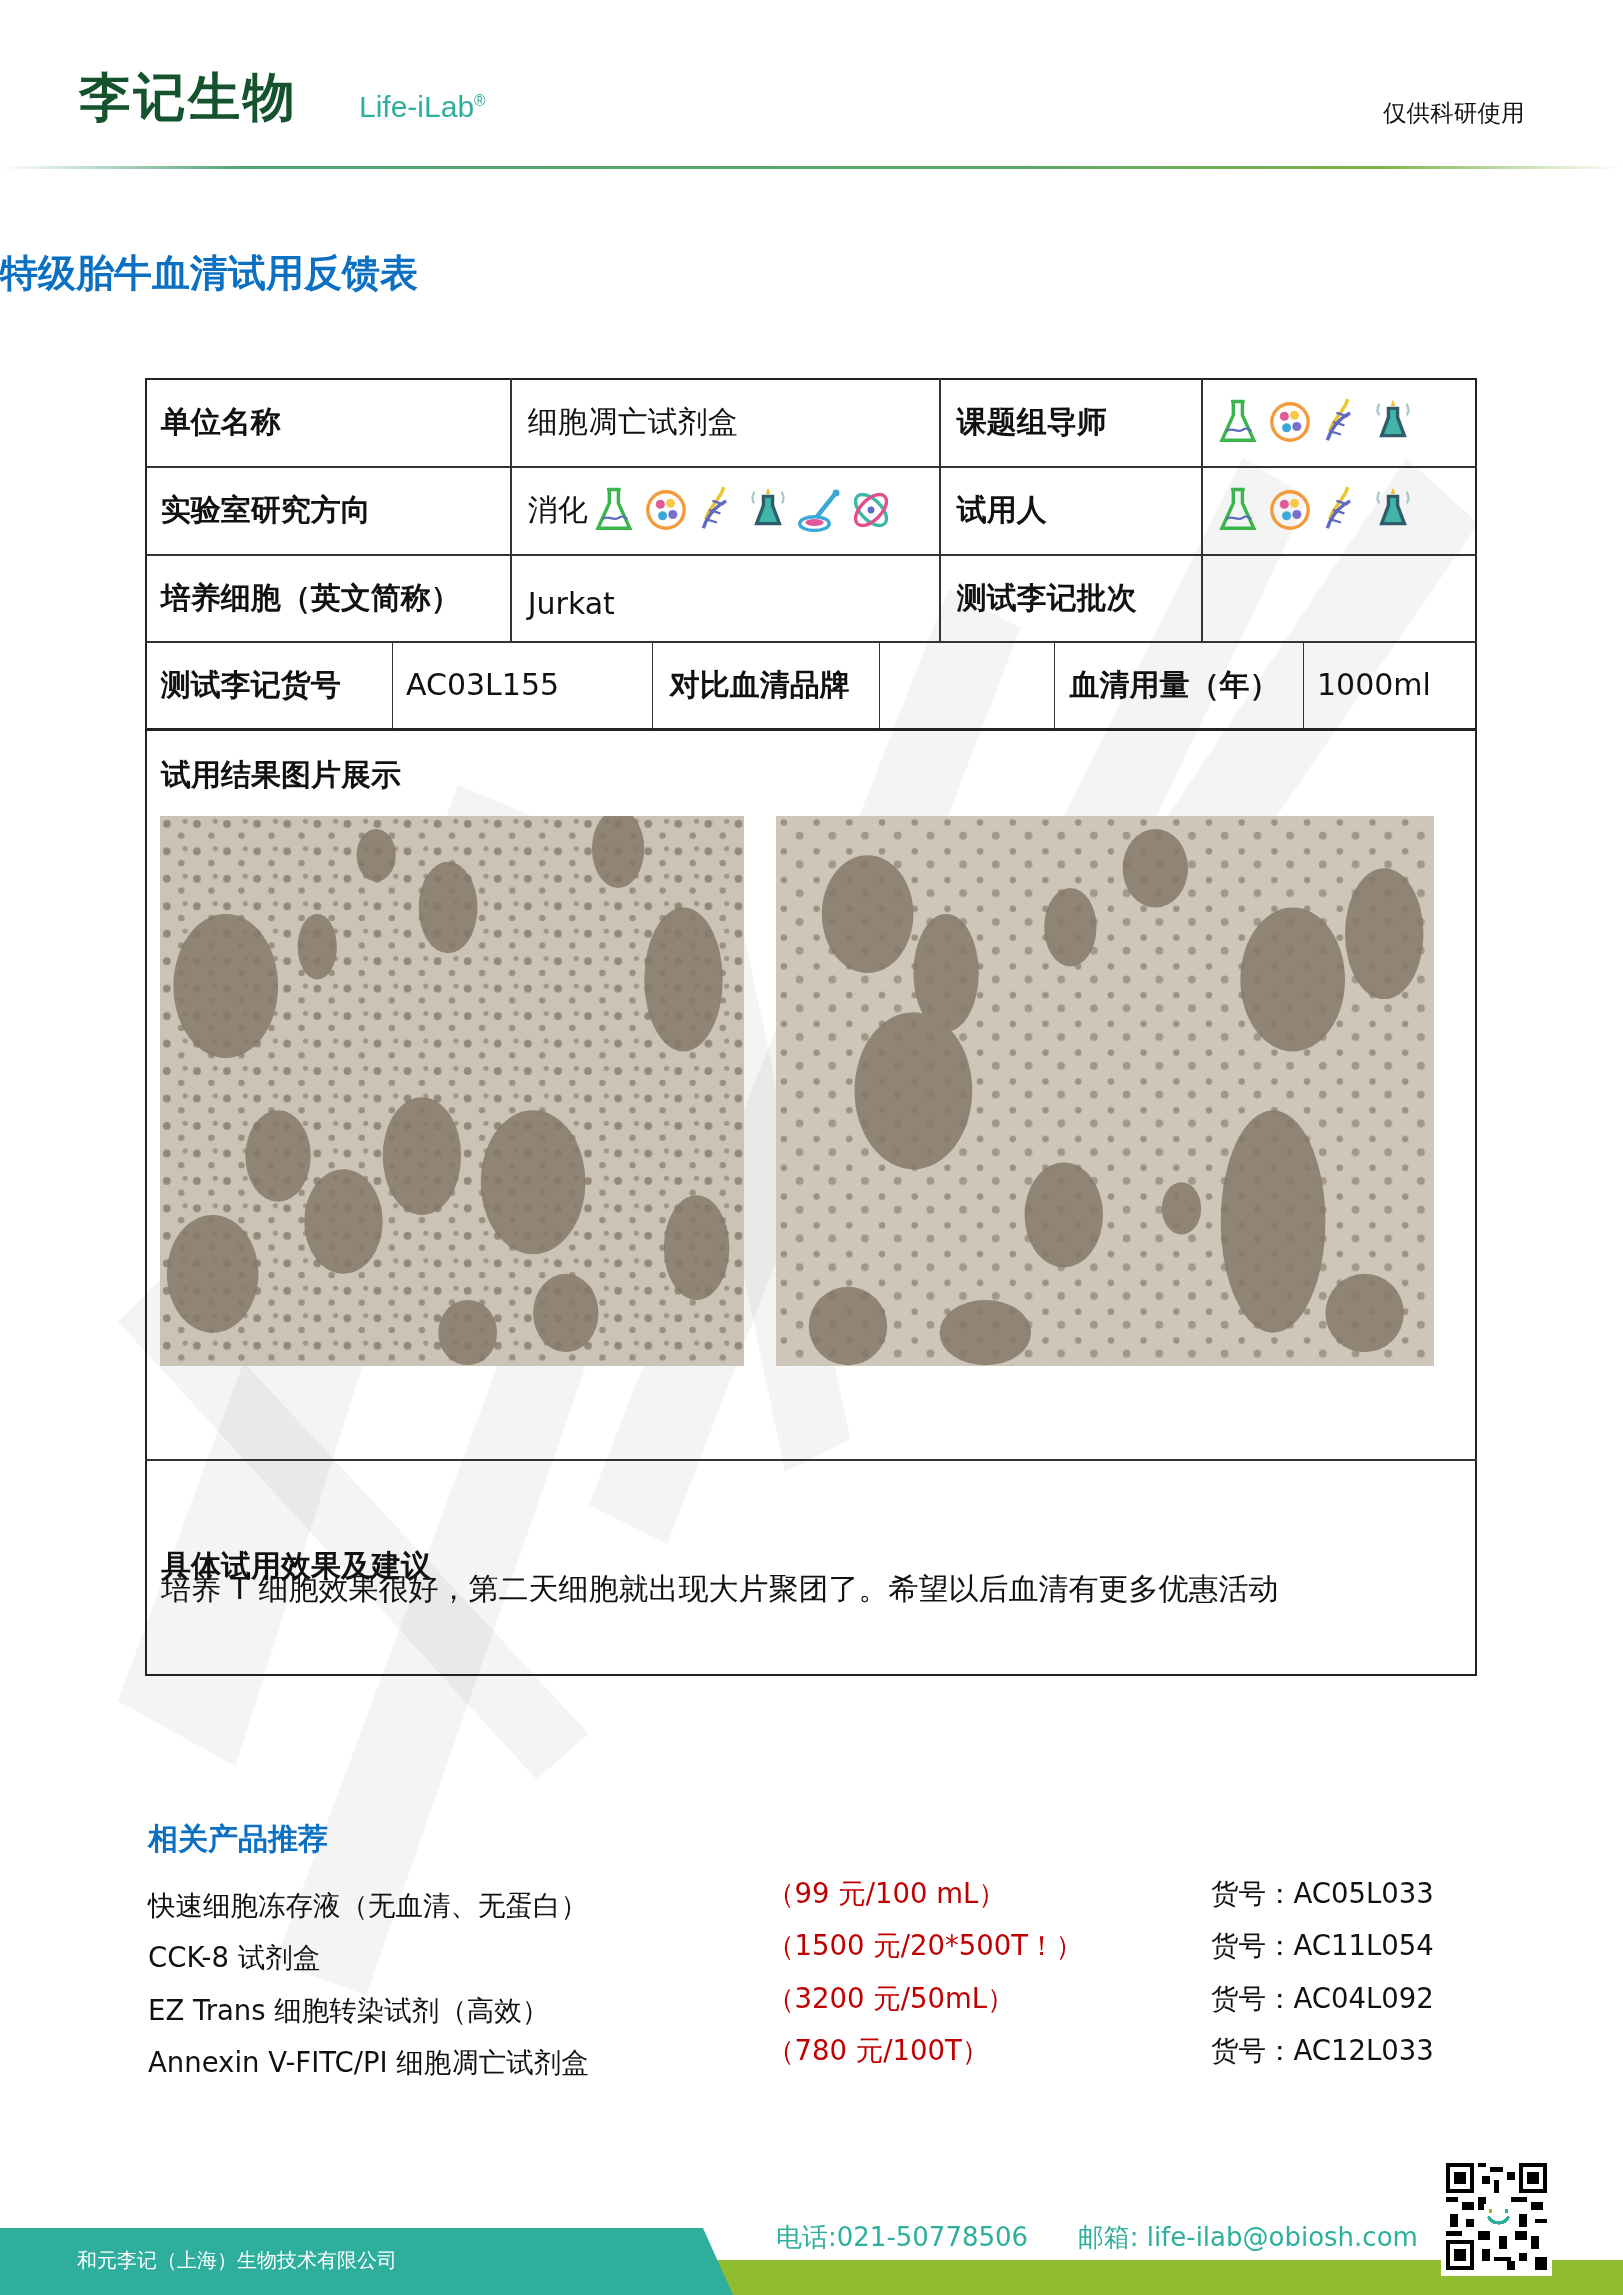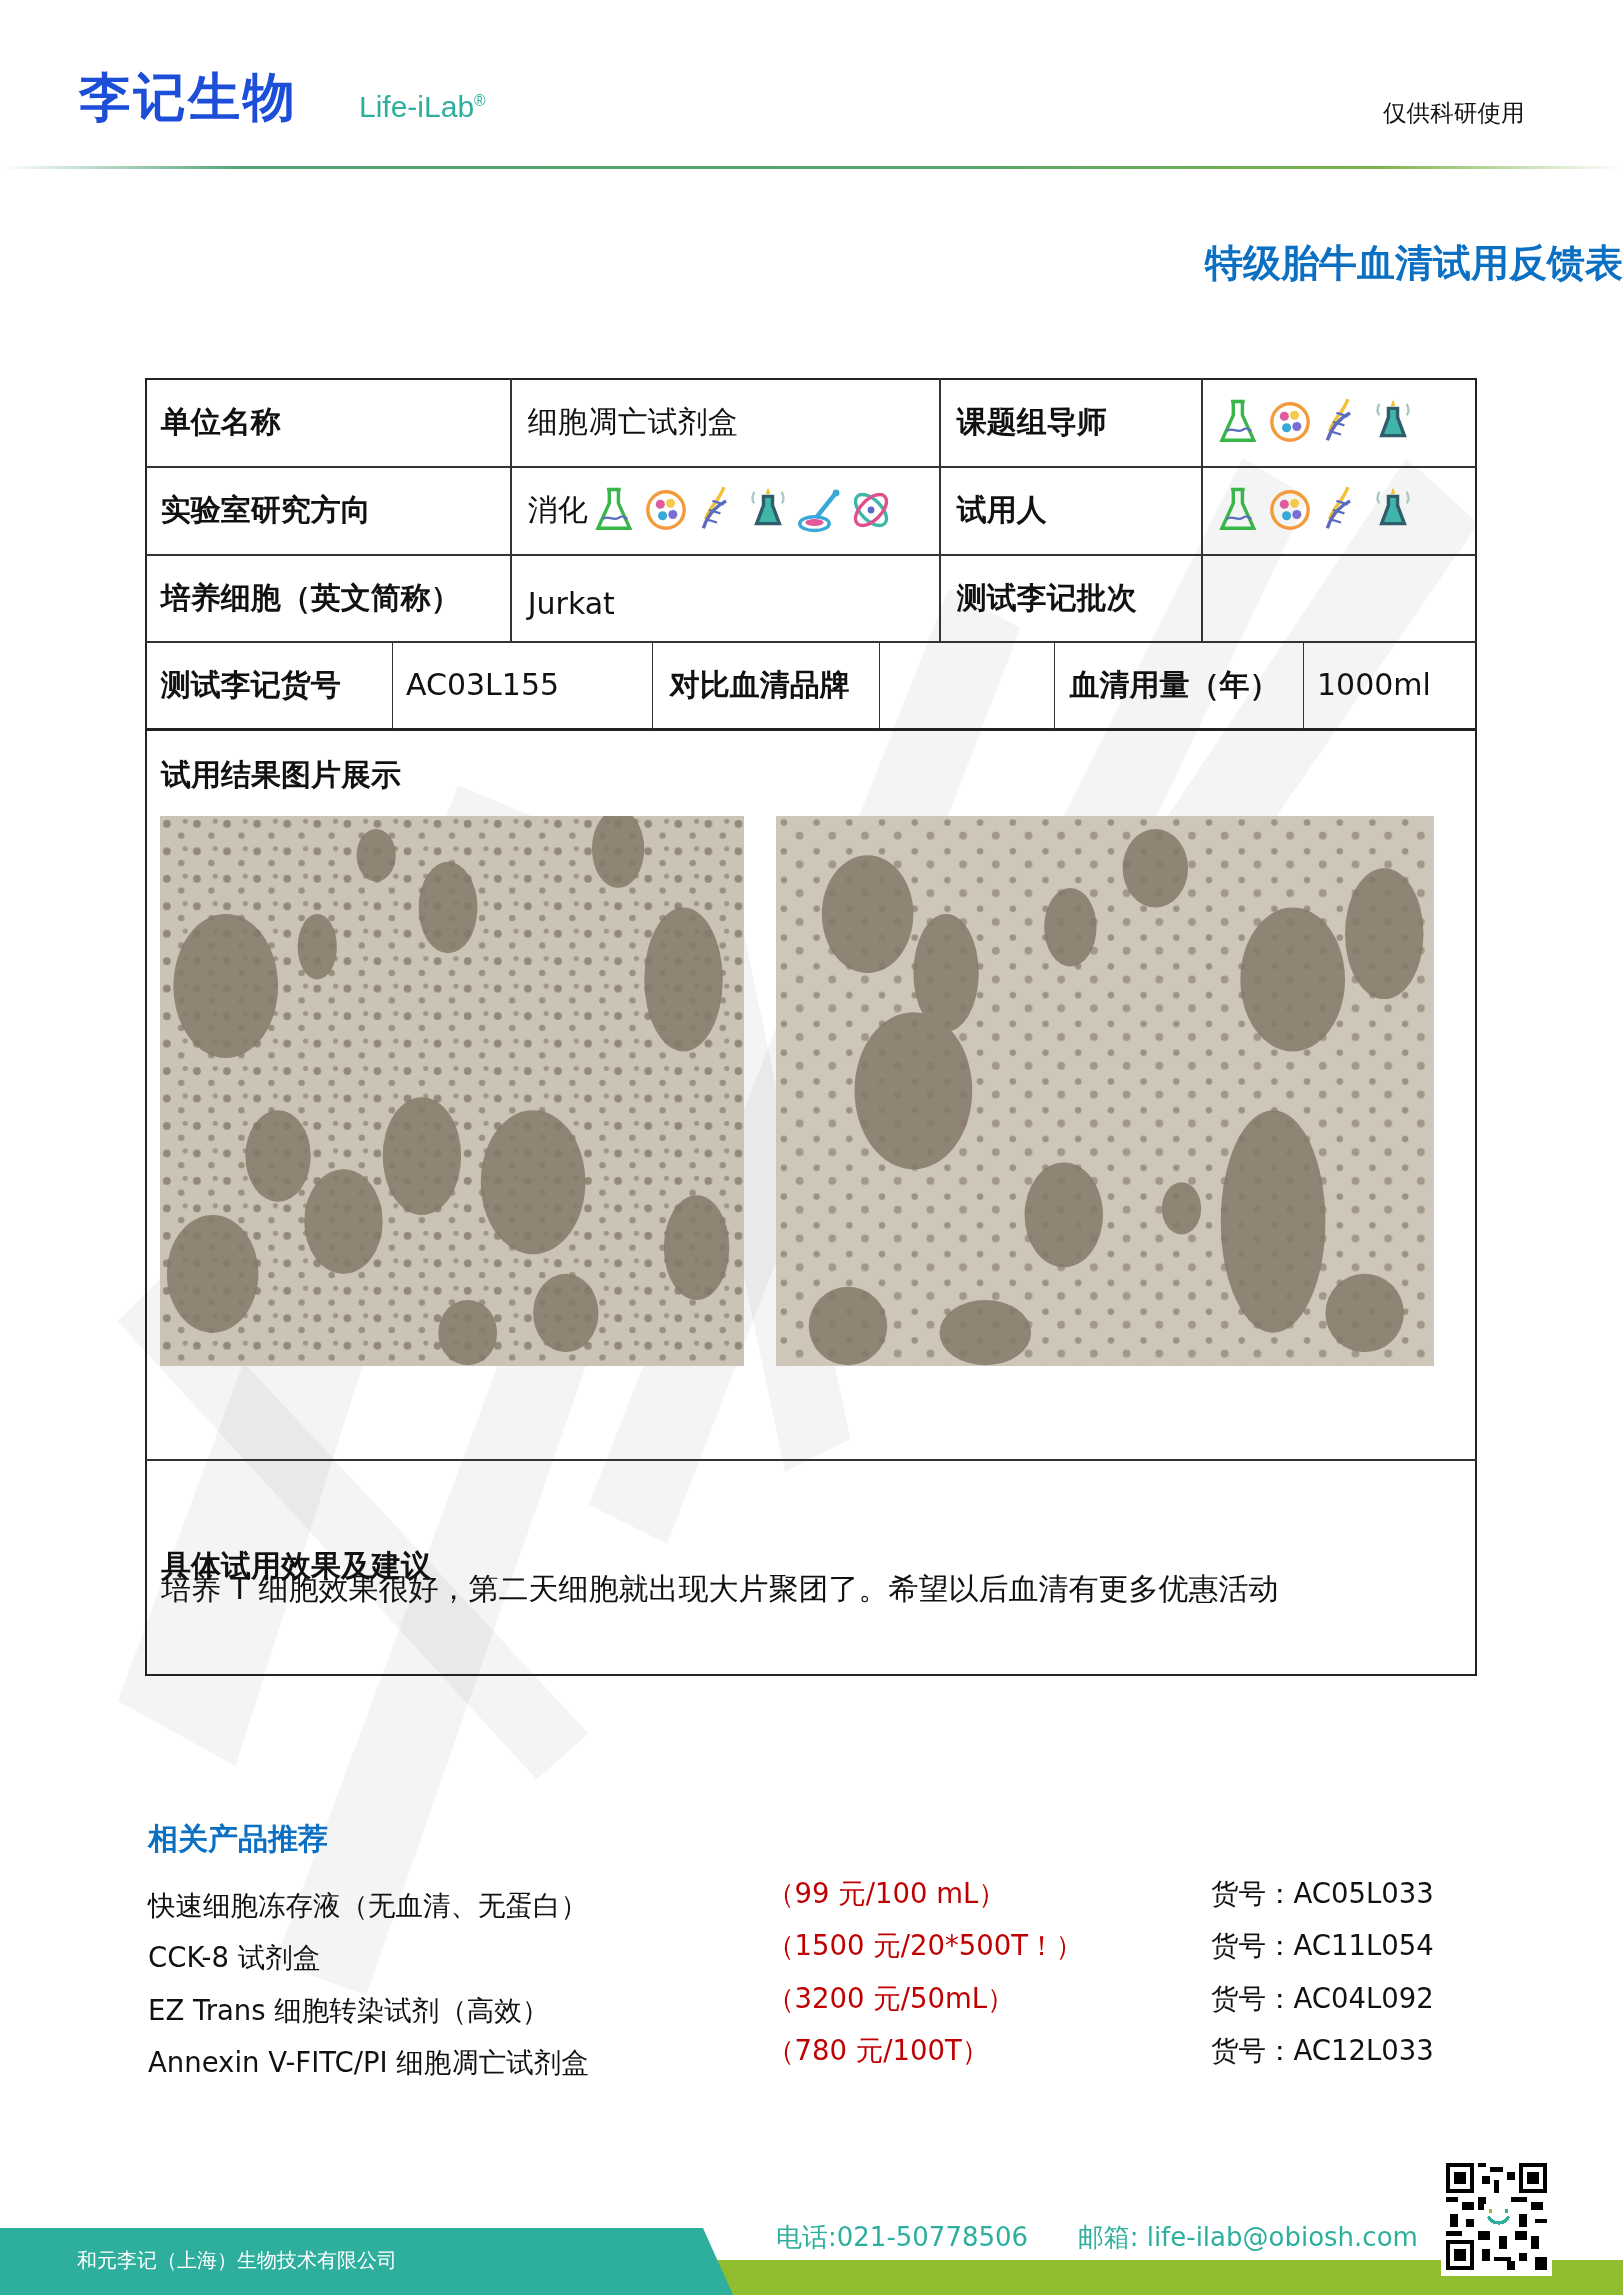--- a/index.html
+++ b/index.html
@@ -5,34 +5,34 @@
   html, body { margin: 0; padding: 0; }
   body {
     width: 1623px; height: 2295px; position: relative; overflow: hidden;
     background: #ffffff;
     font-family: "DejaVu Sans", "Liberation Sans", sans-serif;
     color: #111;
   }
   .abs { position: absolute; }
 
   
-  .logo-cn { left: 79px; top: 71px; font-size: 52px; font-weight: bold; color: #1d4ed8; letter-spacing: 2.6px; line-height: 1; }
+  .logo-cn { left: 79px; top: 71px; font-size: 52px; font-weight: bold; color: #14532d; letter-spacing: 2.6px; line-height: 1; }
   .logo-en { left: 359px; top: 92px; font-size: 30px; color: #2eaf9d; line-height: 1; font-family: "Liberation Sans", sans-serif; }
   .logo-en sup { font-size: 15.7px; }
   .ruo { left: 1383px; top: 102px; font-size: 23.6px; color: #111; line-height: 1; }
   .header-line {
     left: 0; top: 166px; width: 1623px; height: 2.6px;
     background: linear-gradient(to right, rgba(255,255,255,0) 0%, #4fa274 15%, #5aa66a 60%, #7db34a 85%, rgba(255,255,255,0) 100%);
   }
 
   
   .watermark { left: 0; top: 0; width: 1623px; height: 2295px; pointer-events: none; }
 
   
-  .doc-title { left: 0; top: 244px; width: 1623px; text-align: right; font-size: 38px; font-weight: bold; color: #0b6fc2; line-height: 1; }
+  .doc-title { left: 0; top: 254px; width: 1623px; text-align: left; font-size: 38px; font-weight: bold; color: #0b6fc2; line-height: 1; }
 
   
   .tbl { left: 145px; top: 378px; width: 1332px; height: 1298px; border: 2px solid #222; box-sizing: border-box; }
   .hline { position: absolute; left: 145px; width: 1332px; height: 2px; background: #333; }
   .vline { position: absolute; width: 2px; background: #333; }
   .cell { position: absolute; display: flex; align-items: center; font-size: 30px; line-height: 1; box-sizing: border-box; padding-left: 15.7px; white-space: nowrap; }
   .lbl { font-weight: bold; color: #111; }
   .val { color: #111; }
   .icons { display: inline-flex; align-items: center; gap: 5.2px; margin-left: 3.9px; }
   .icons svg { width: 46px; height: 50px; }

